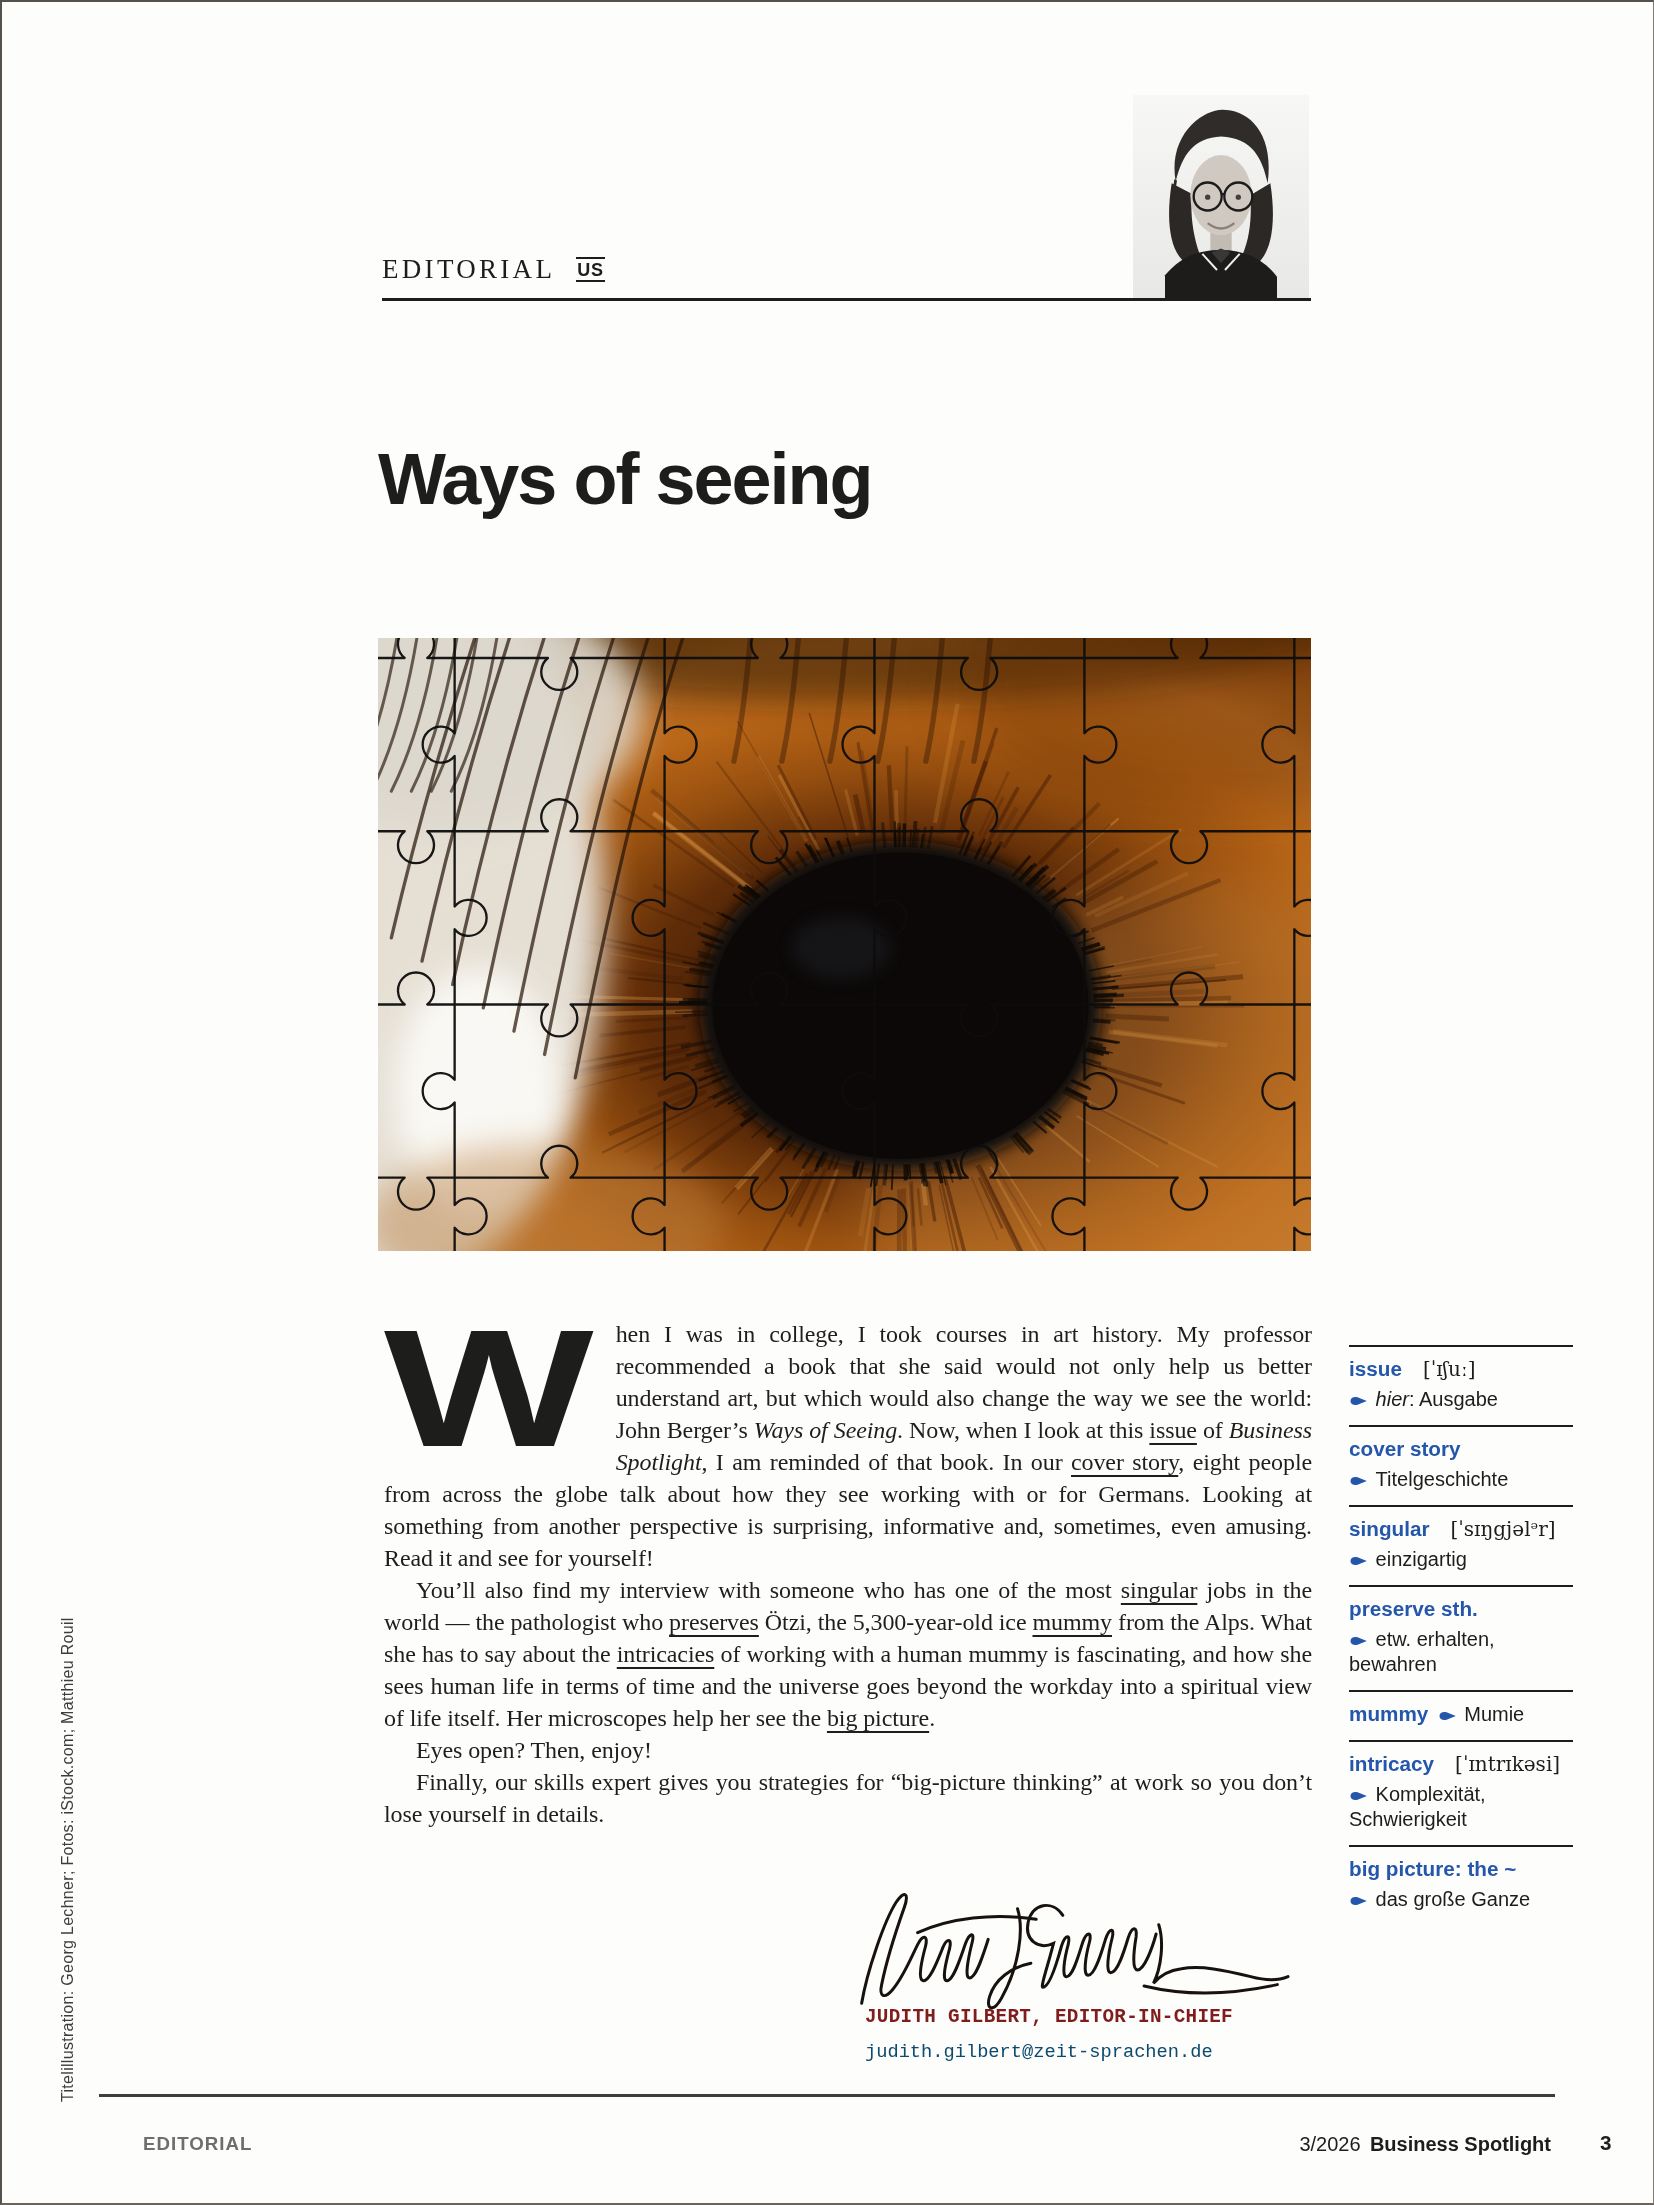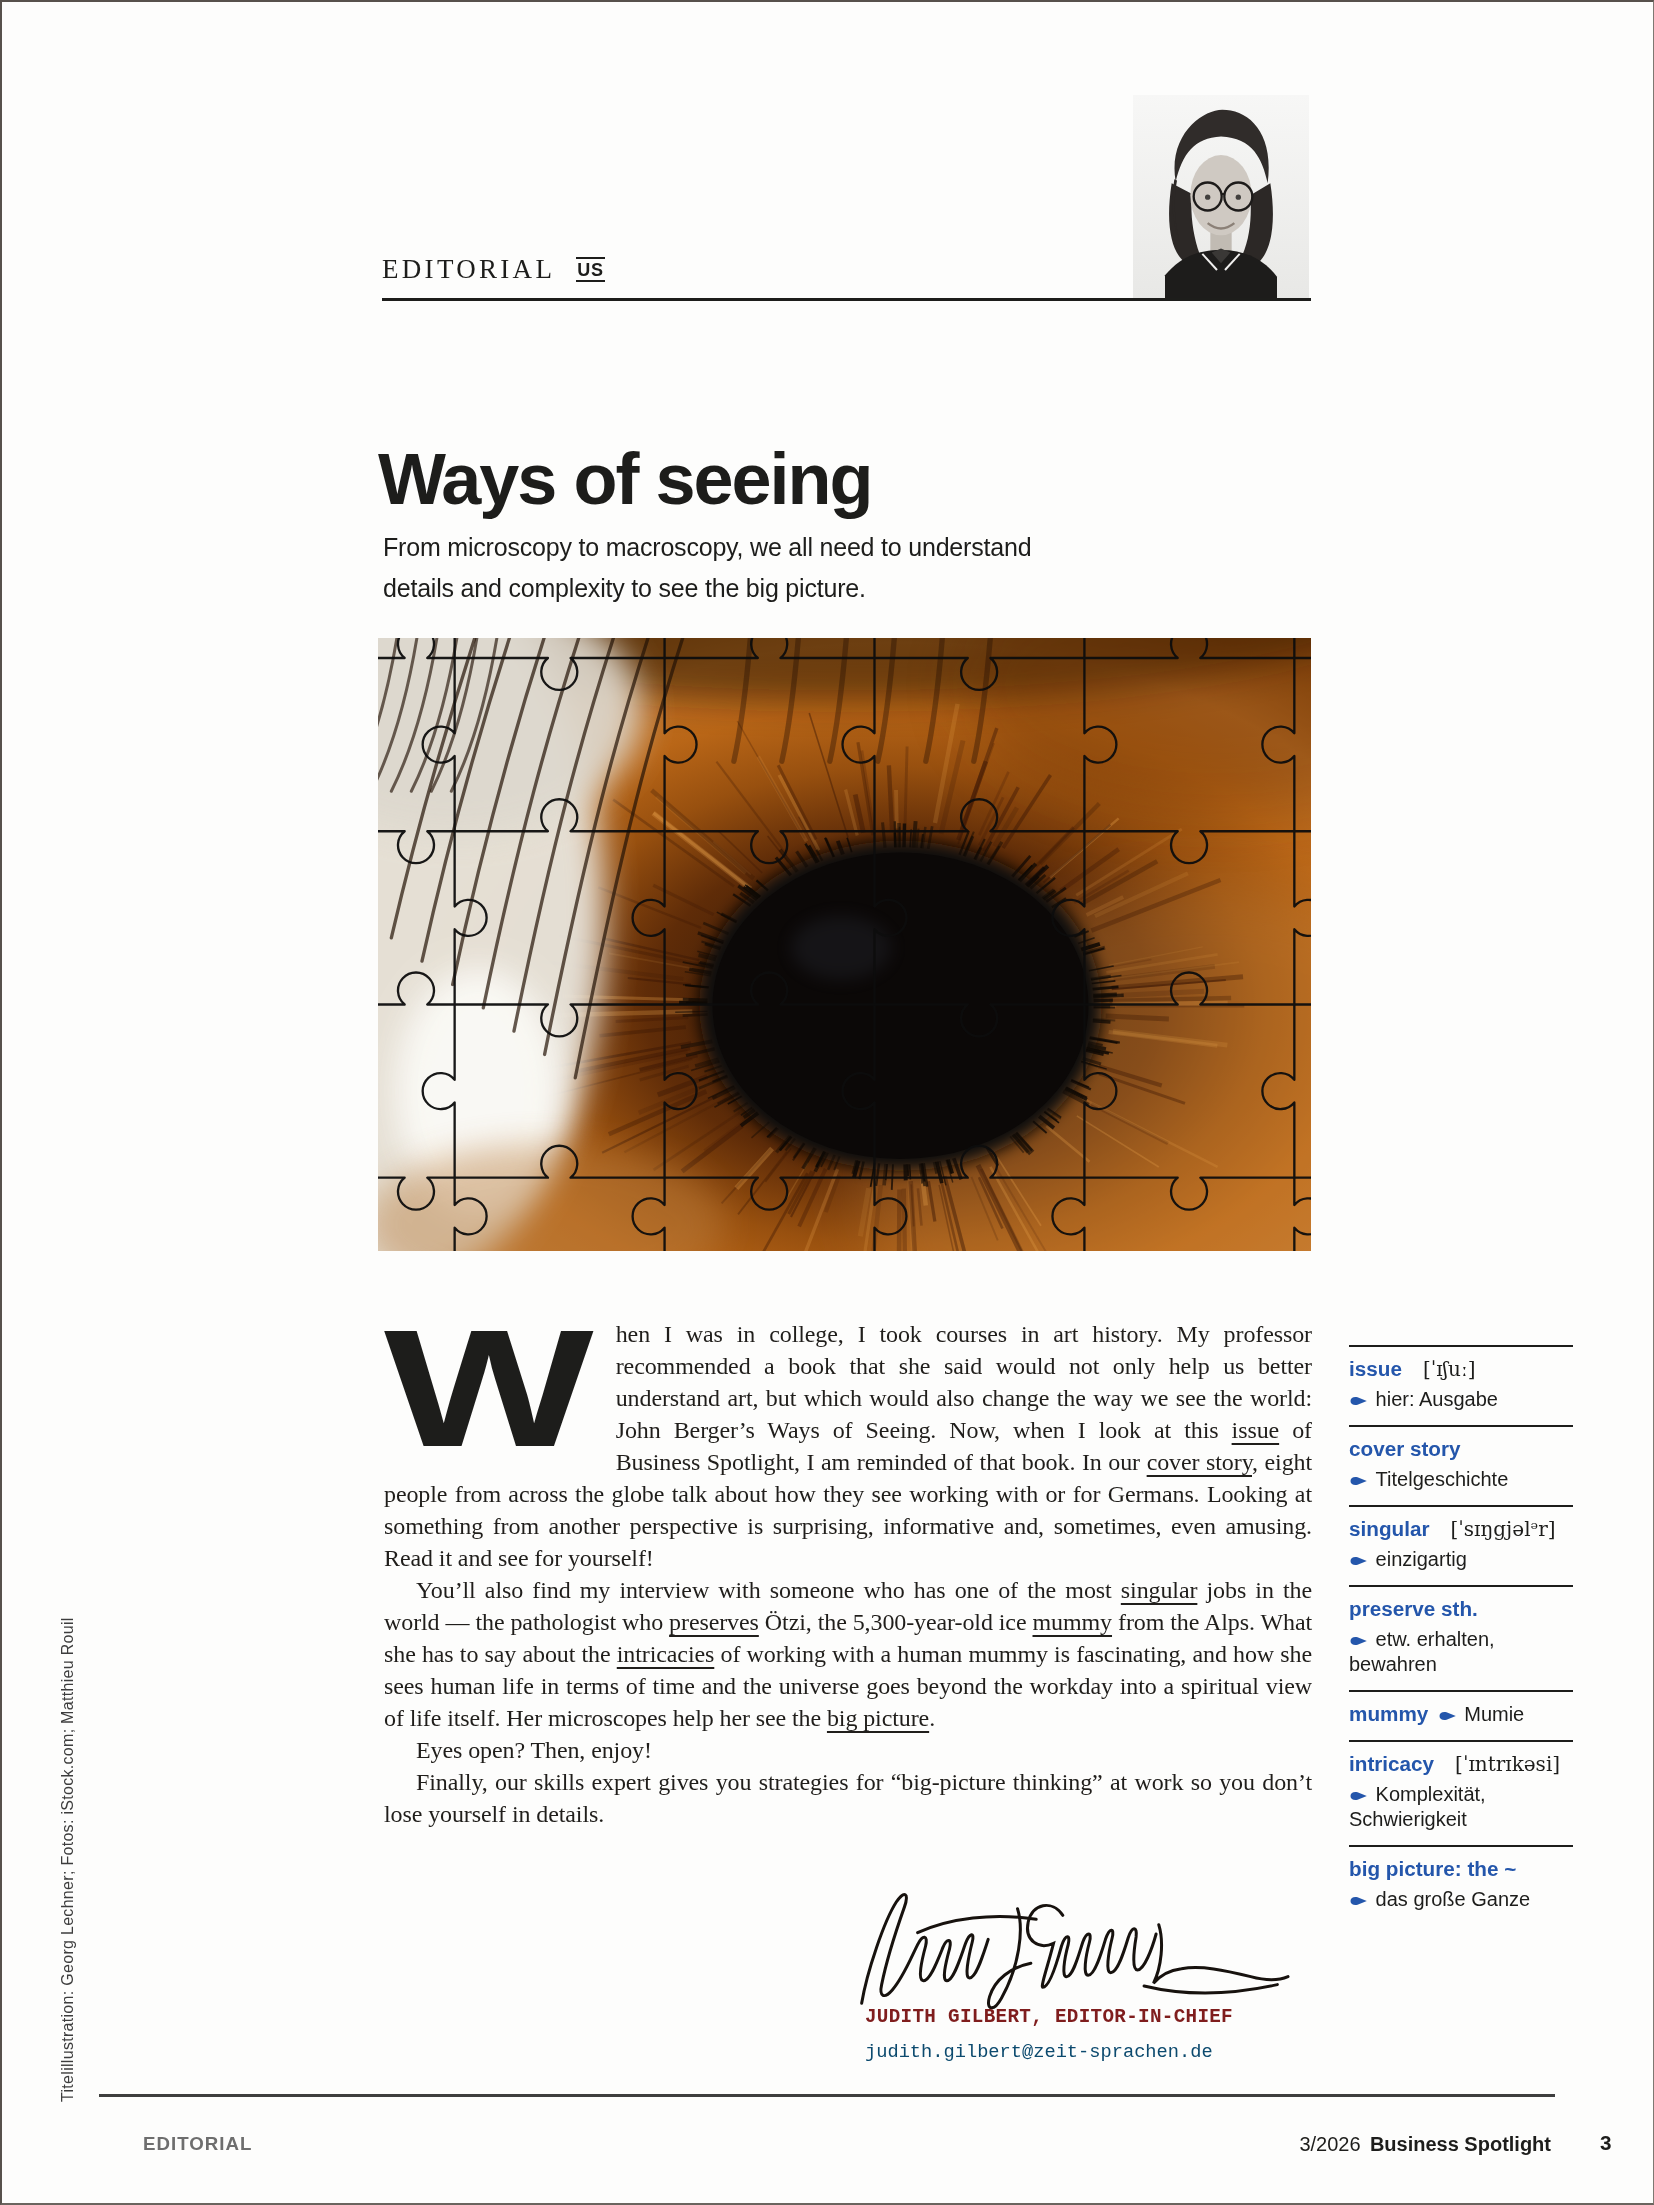--- a/index.html
+++ b/index.html
@@ -19,21 +19,21 @@
   .eye{position:absolute;left:376px;top:636px;width:933px;height:613px;background:#a55a14;}
   
   .article{position:absolute;left:382px;top:1316px;width:928px;font-family:"Liberation Serif",serif;
     font-size:24px;line-height:32px;text-align:justify;letter-spacing:-0.1px;color:#201e1b;}
   .article p{margin:0;}
   .article p.ind{text-indent:32px;}
   .dropcap{float:left;width:225px;height:128px;margin:1.3px 6.7px 0 0;overflow:visible;}
   .dropcap > span{display:block;font:700 167px/1 "Liberation Sans",sans-serif;margin-top:-14.7px;
     transform:scaleX(1.33);transform-origin:left top;color:#1d1d1b;}
   .u{text-decoration-line:underline;text-decoration-thickness:1.7px;text-underline-offset:4.7px;}
-  .i{}
+  .i{font-style:italic;}
   
   .vocab{position:absolute;left:1347px;top:1343px;width:224px;}
   .vocab-item{border-top:2px solid #1d1d1b;padding:8px 0 13.3px 0;}
   .vterm{color:#2456ab;font-weight:700;font-size:20.7px;line-height:27px;}
   .vphon{font-family:"DejaVu Serif","DejaVu Sans",serif;font-size:20px;margin-left:21px;color:#1d1d1b;}
   .vtrans{font-size:20px;line-height:25px;color:#1d1d1b;}
   .vrow{margin-top:4.7px;}
   .varrow{width:19.3px;height:12px;display:inline-block;vertical-align:-1.3px;margin-right:7.3px;}
   .vinline .varrow{margin-left:9.3px;}
   
@@ -79,24 +79,20 @@
     <circle cx="112" cy="153" r="4" fill="#42403e"></circle>
     <circle cx="158" cy="153" r="4" fill="#42403e"></circle>
     <path d="M112,192 Q132,208 152,192" stroke="#8b8077" stroke-width="3.5" fill="none"></path>
     <path d="M48,304 L48,270 C72,242 98,232 132,232 C166,232 194,244 216,272 L216,304 Z" fill="#1d1c1b"></path>
     <path d="M118,236 L132,252 L146,236 L132,230 Z" fill="#3a3836"></path>
     <path d="M104,238 L126,262" stroke="#f0efee" stroke-width="3" fill="none"></path>
     <path d="M160,238 L138,262" stroke="#f0efee" stroke-width="3" fill="none"></path>
   </svg>
 
   <h1 class="title">Ways of seeing</h1>
-  <div class="subtitle">
-    <div>From microscopy to macroscopy, we all need to understand</div>
-    <div>details and complexity to see the big picture.</div>
-  </div>
 
   <svg class="eye" id="eyeSvg" viewBox="0 0 1400 920" preserveAspectRatio="none">
     <defs>
       <radialGradient id="irisG" cx="0.56" cy="0.6" r="0.78">
         <stop offset="0" stop-color="#200e04"></stop>
         <stop offset="0.35" stop-color="#5f2c08"></stop>
         <stop offset="0.5" stop-color="#98500f"></stop>
         <stop offset="0.63" stop-color="#b96617"></stop>
         <stop offset="0.76" stop-color="#c07226"></stop>
         <stop offset="0.88" stop-color="#a15a17"></stop>

